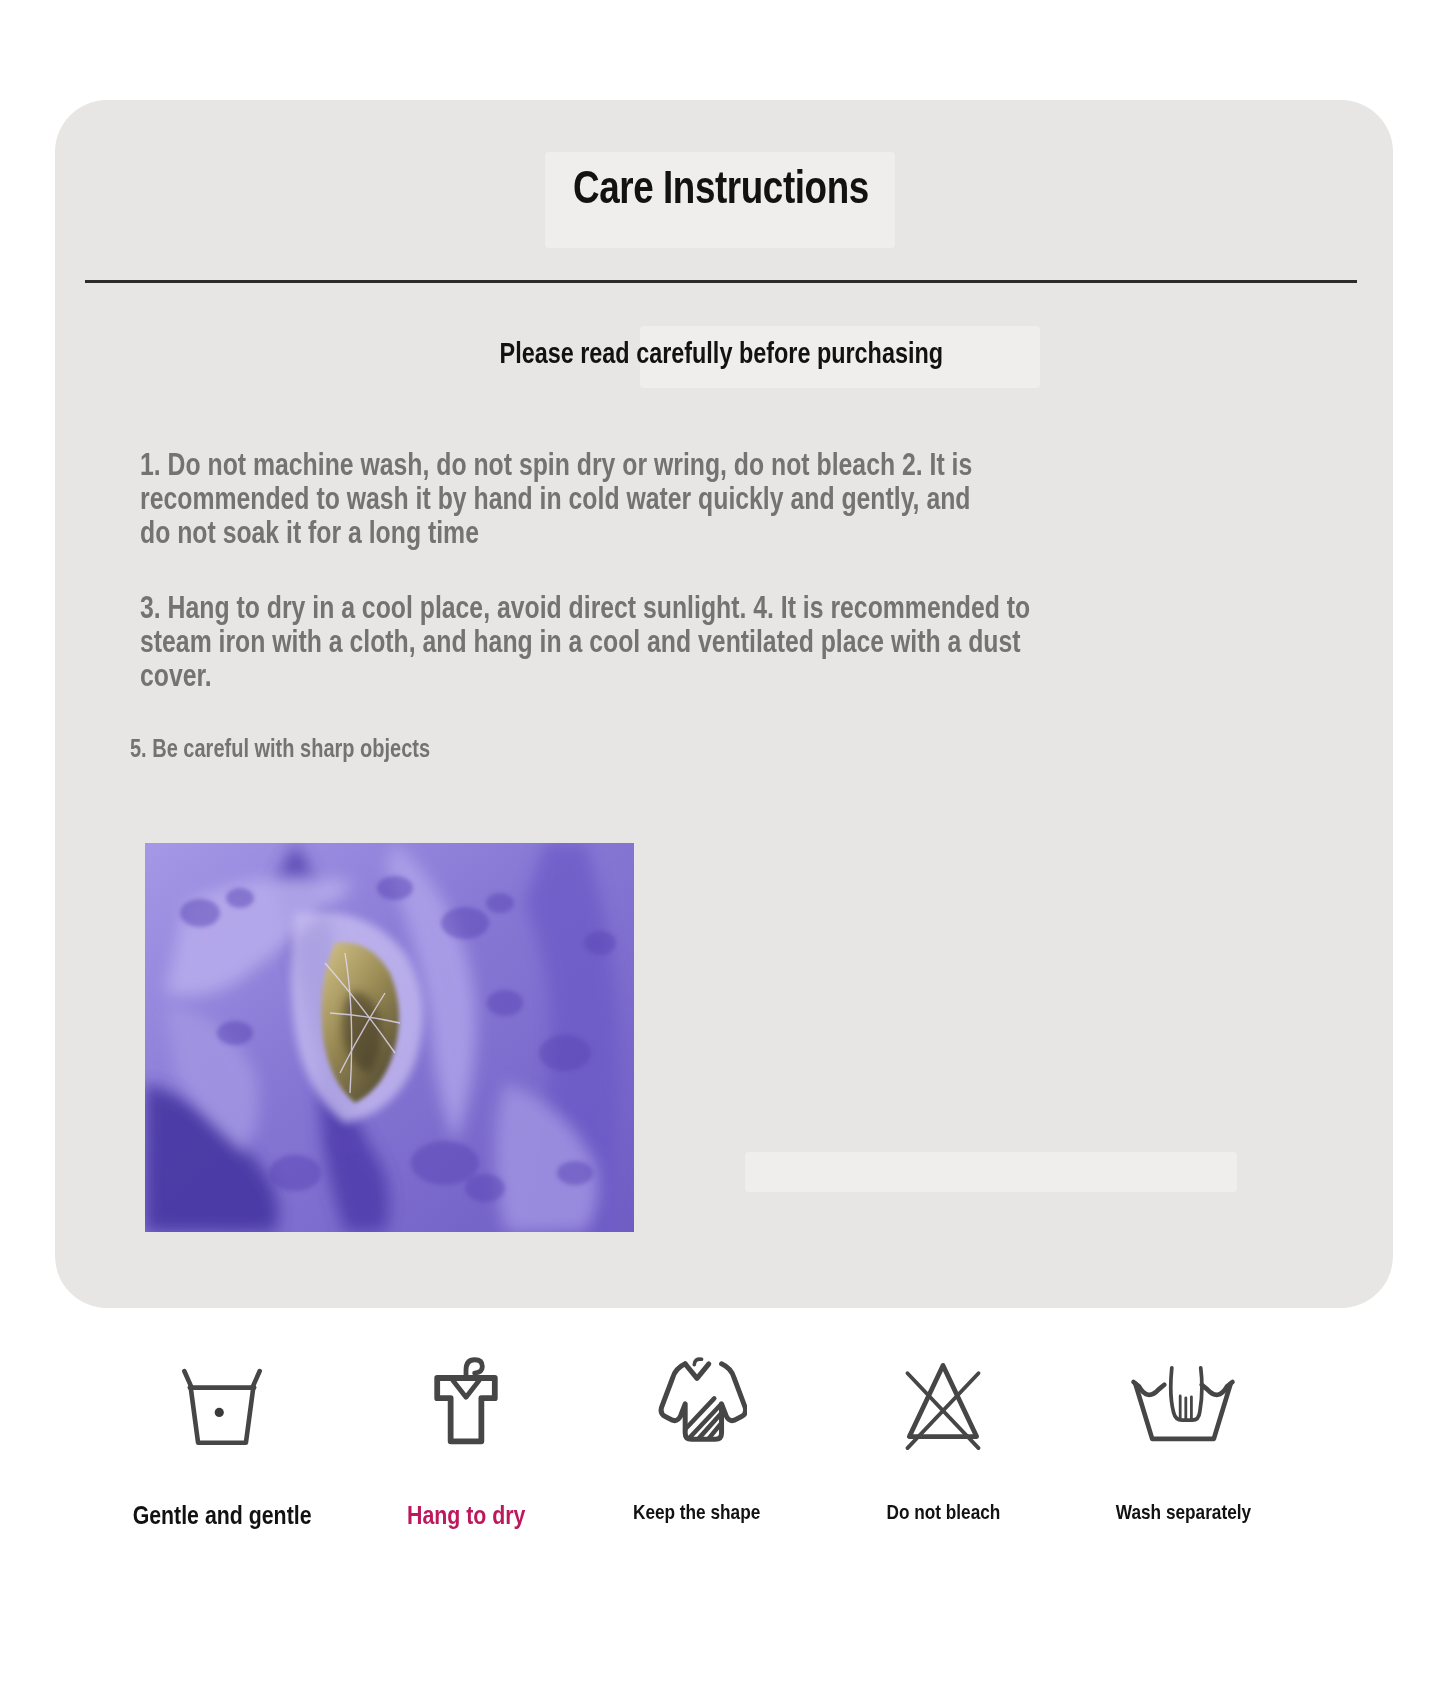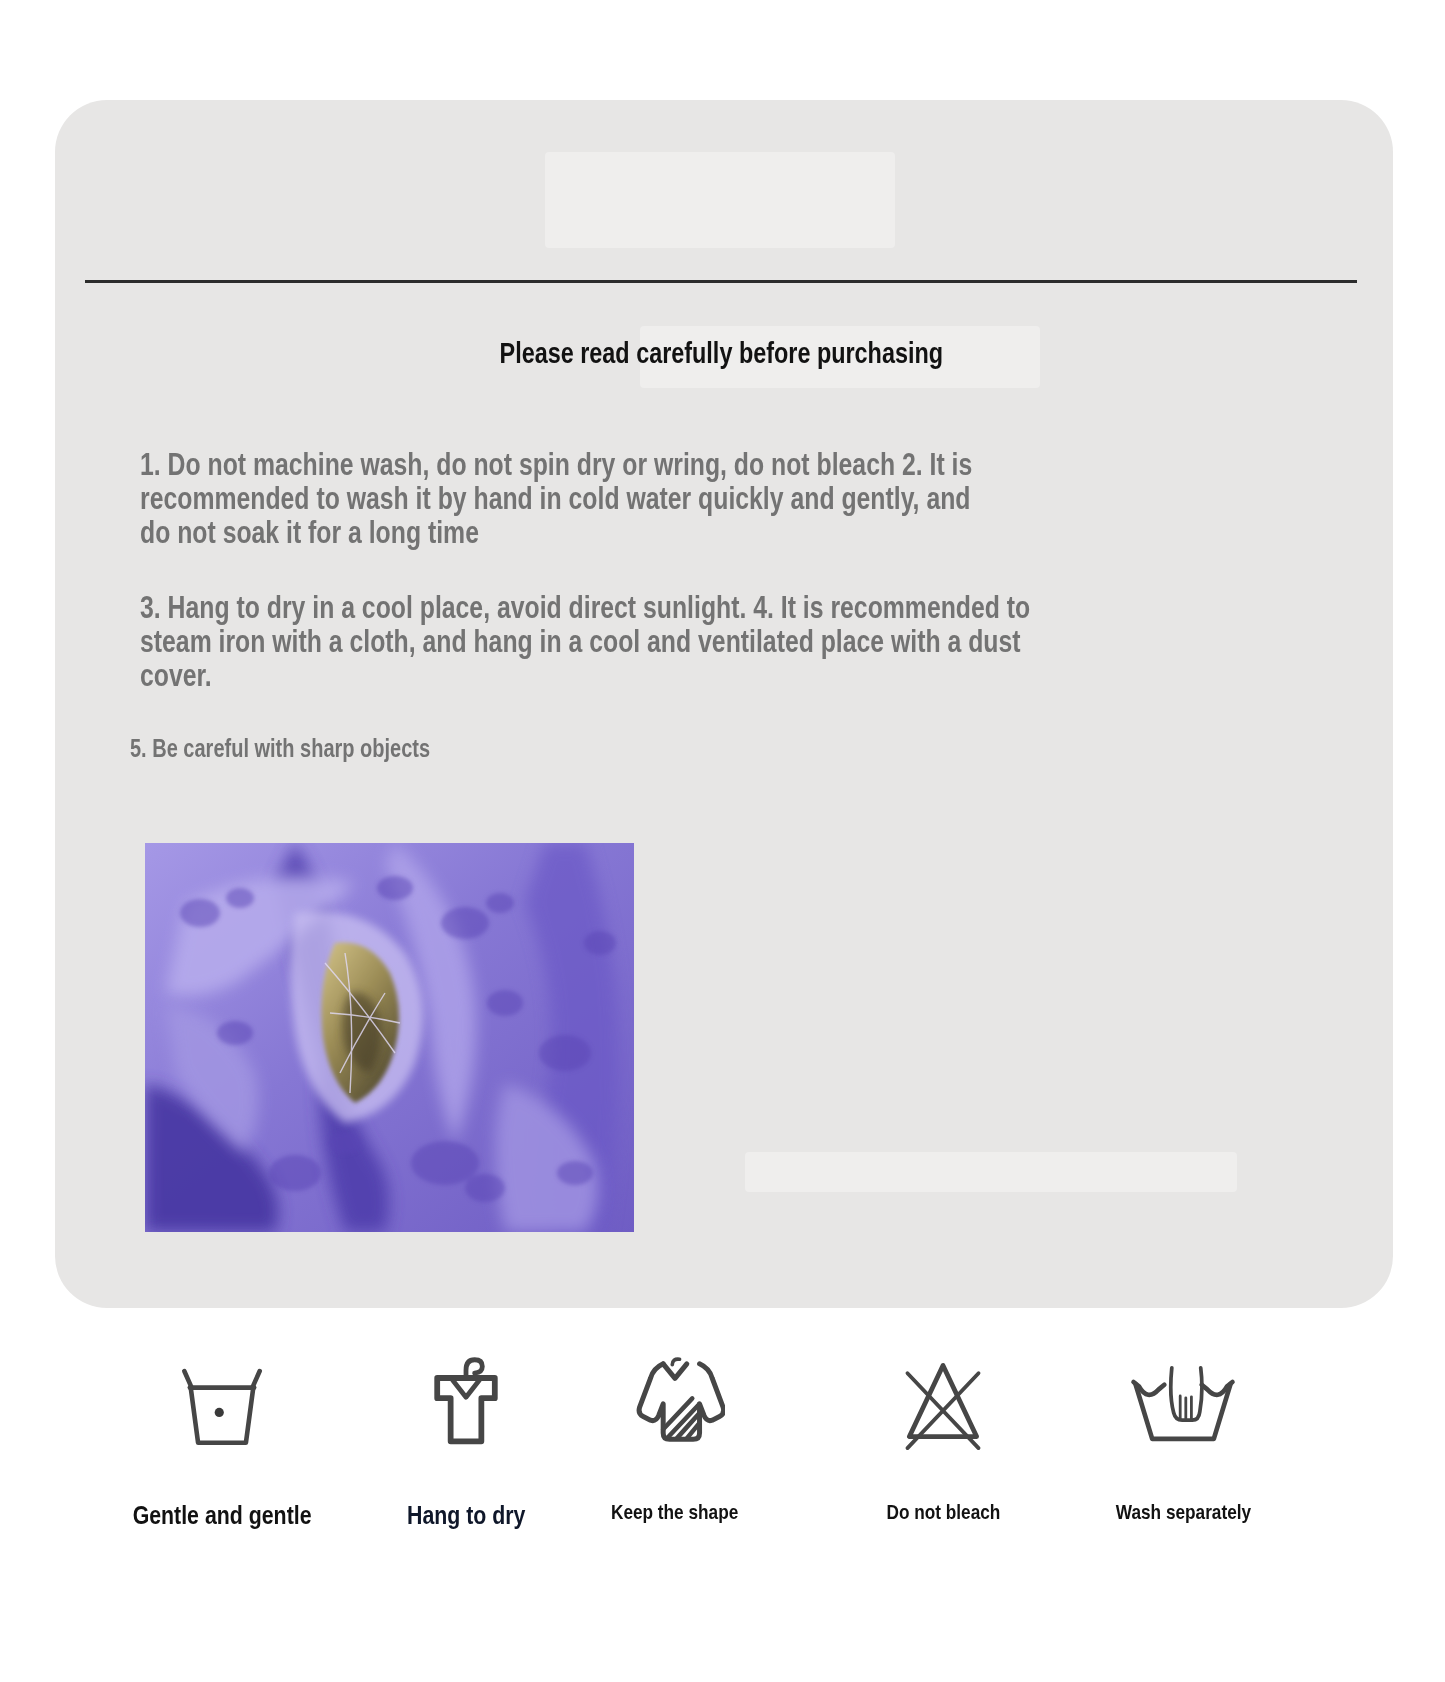--- a/index.html
+++ b/index.html
@@ -32,42 +32,45 @@
   .p1{left:140px;top:448px;width:1295px;font-size:31px;line-height:34px;}
   .p2{left:140px;top:591px;width:1295px;font-size:31px;line-height:34px;}
   .p3{left:130px;top:734px;width:900px;font-size:25px;line-height:28px;}
   .warn-a{left:703px;top:852px;width:720px;font-size:30px;line-height:36px;}
   .warn-b{left:703px;top:1056px;width:720px;font-size:24px;line-height:31px;}
   .photo{
     position:absolute;left:145px;top:843px;width:489px;height:389px;overflow:hidden;
   }
   .photo svg{display:block;width:100%;height:100%;}
   .care-col{position:absolute;top:1350px;width:260px;text-align:center;}
-  .col-1{left:92px;} .col-2{left:336px;} .col-3{left:545px;} .col-4{left:813px;} .col-5{left:1053px;}
+  .col-1{left:92px;} .col-2{left:336px;} .col-3{left:567px;} .col-4{left:813px;} .col-5{left:1053px;}
   .icon-box{height:102px;display:flex;align-items:flex-end;justify-content:center;}
   .icon-label{
     margin-top:48px;font-weight:bold;white-space:nowrap;color:#121212;
   }
   .icon-label .cond{display:inline-block;transform:scaleX(.82);transform-origin:top center;}
   .label-lg{font-size:26px;}
   .label-sm{font-size:21px;}
-  .label-muted{color:#0f172a;}
+  .label-muted{color:#be185d;}
   .icon-stroke{stroke:#464646;fill:none;stroke-linecap:round;stroke-linejoin:round;}
 </style>
 </head>
 <body>
 
 <div class="page">
 
   <div class="panel"></div>
 
   <div class="ghost" style="left:545px;top:152px;width:350px;height:96px;"></div>
   <div class="ghost" style="left:640px;top:326px;width:400px;height:62px;"></div>
   <div class="ghost" style="left:745px;top:1152px;width:492px;height:40px;"></div>
 
+  <div class="title-wrap">
+    <span class="cond">Care Instructions</span>
+  </div>
 
   <div class="divider"></div>
 
   <div class="subtitle-wrap">
     <span class="cond">Please read carefully before purchasing</span>
   </div>
 
   <div class="body-block p1">
     <span class="cond">1. Do not machine wash, do not spin dry or wring, do not bleach 2. It is
 recommended to wash it by hand in cold water quickly and gently, and

